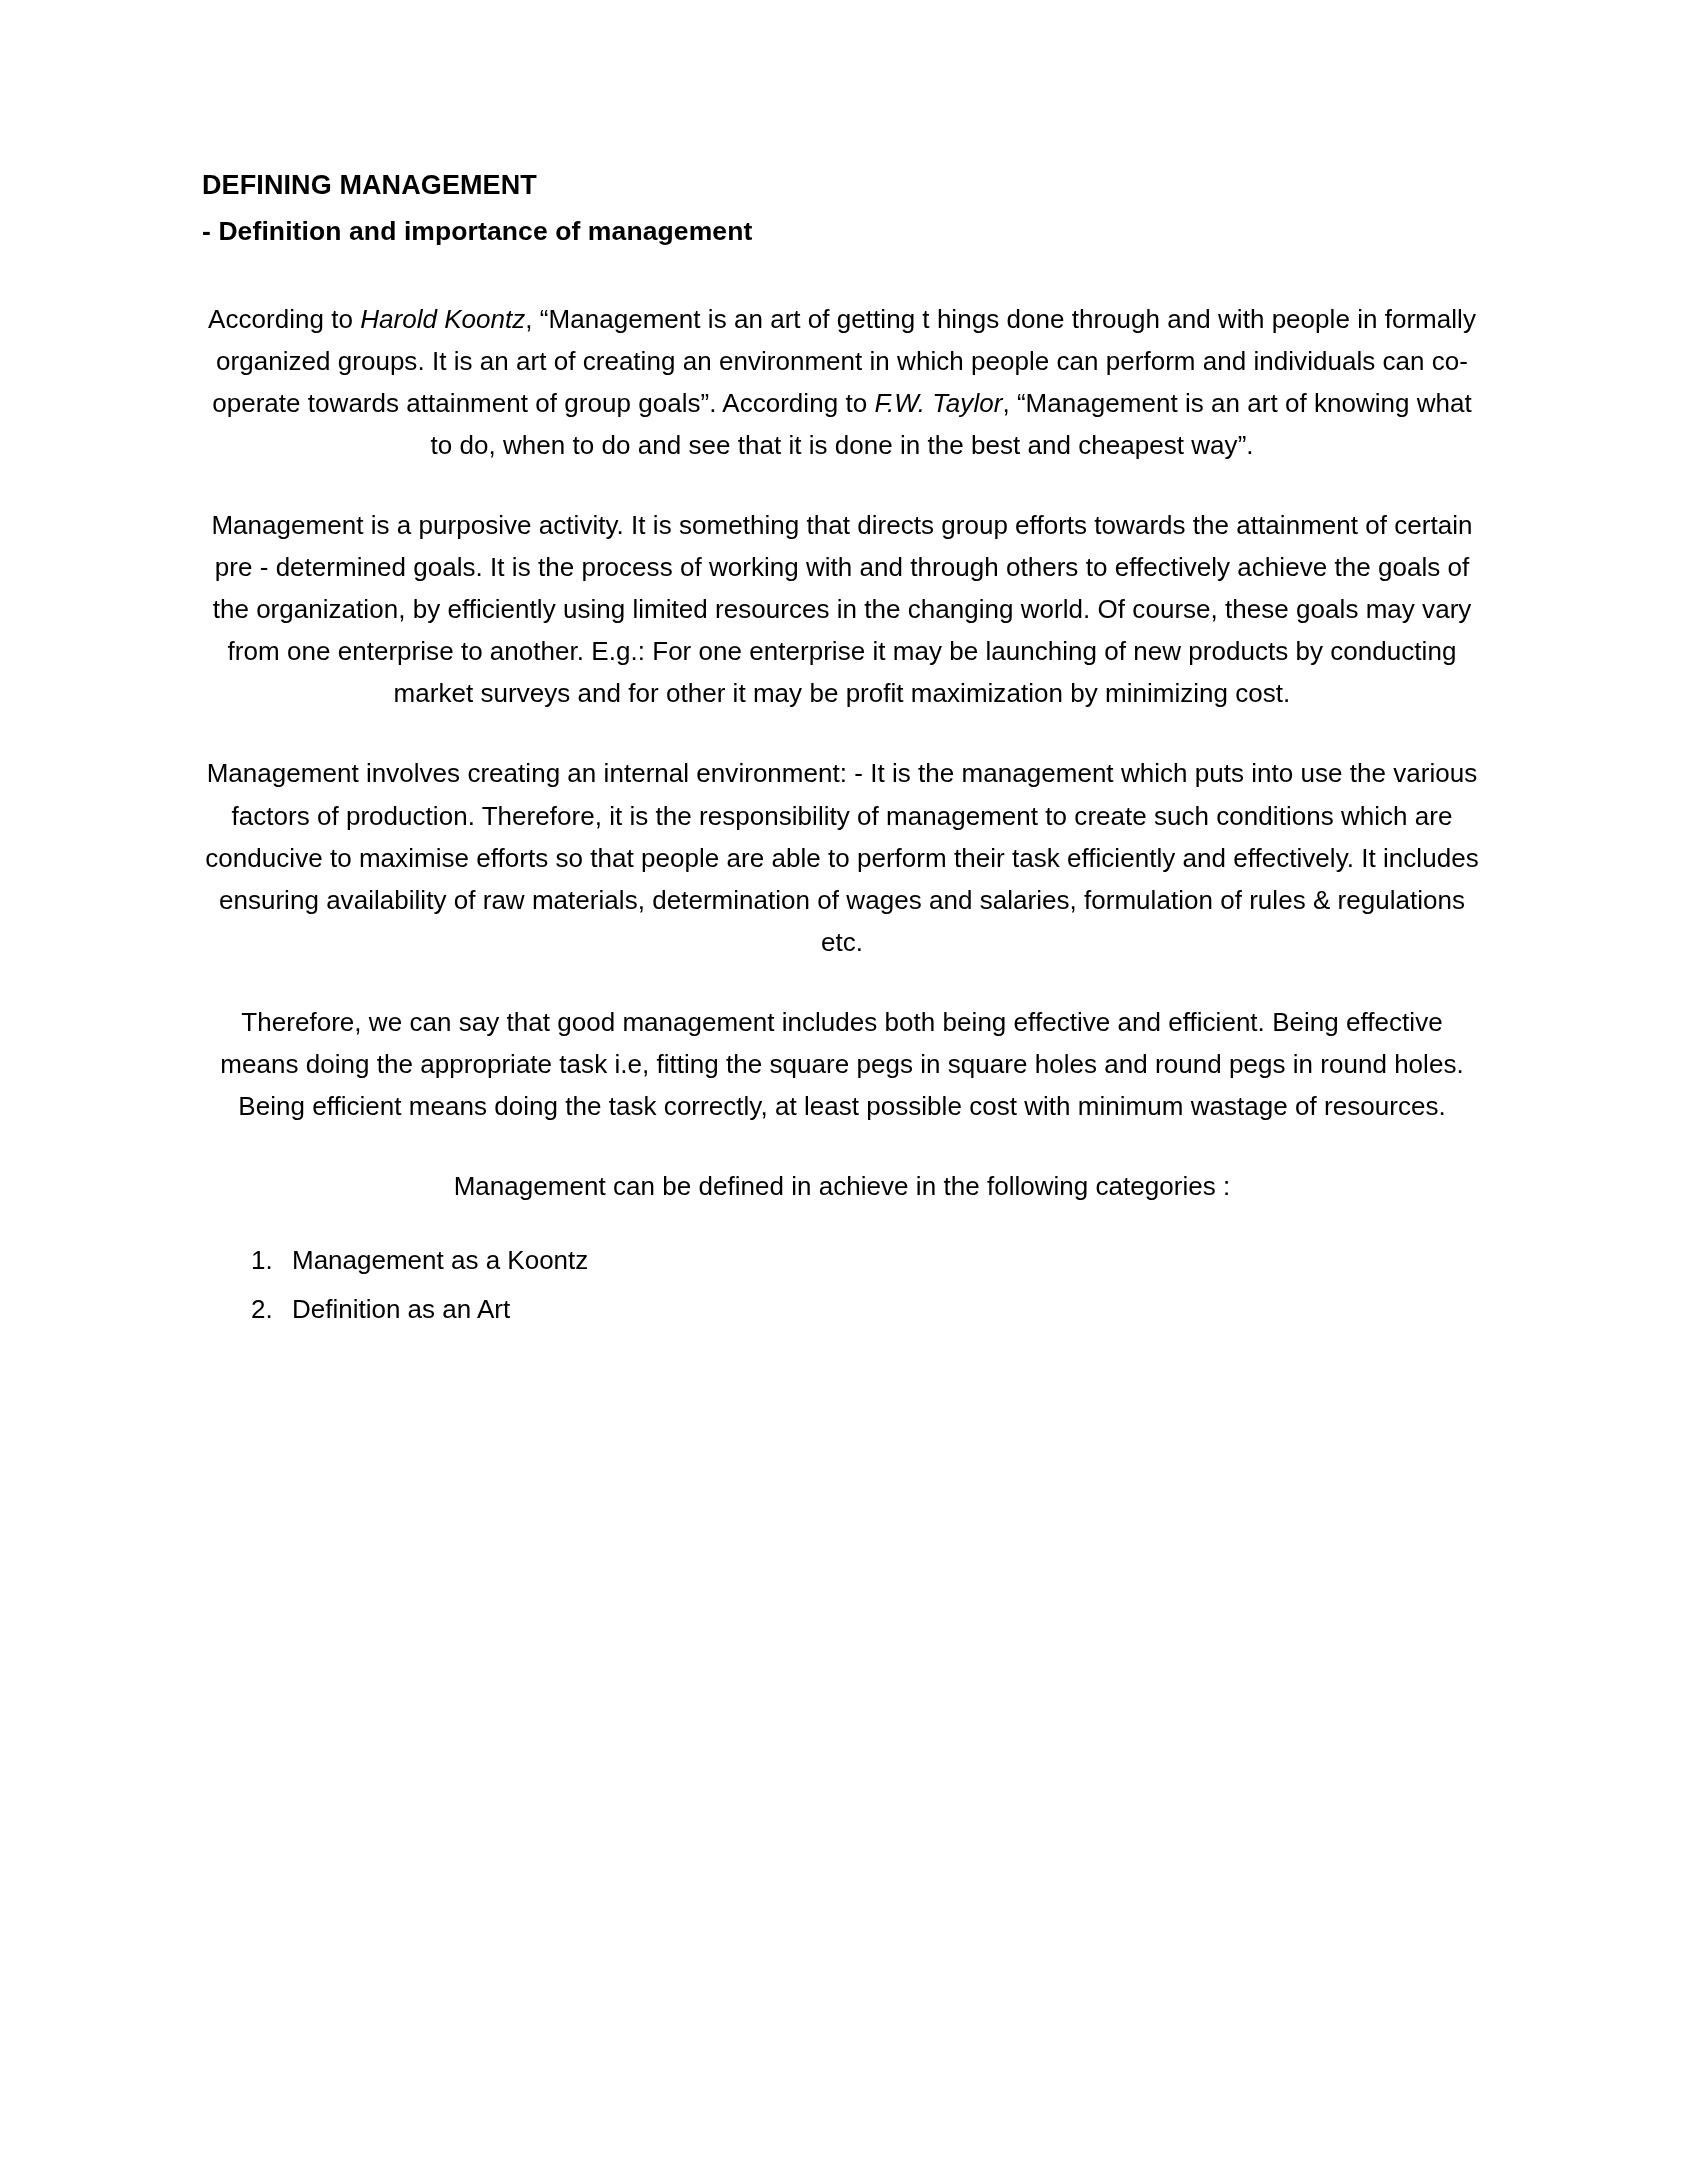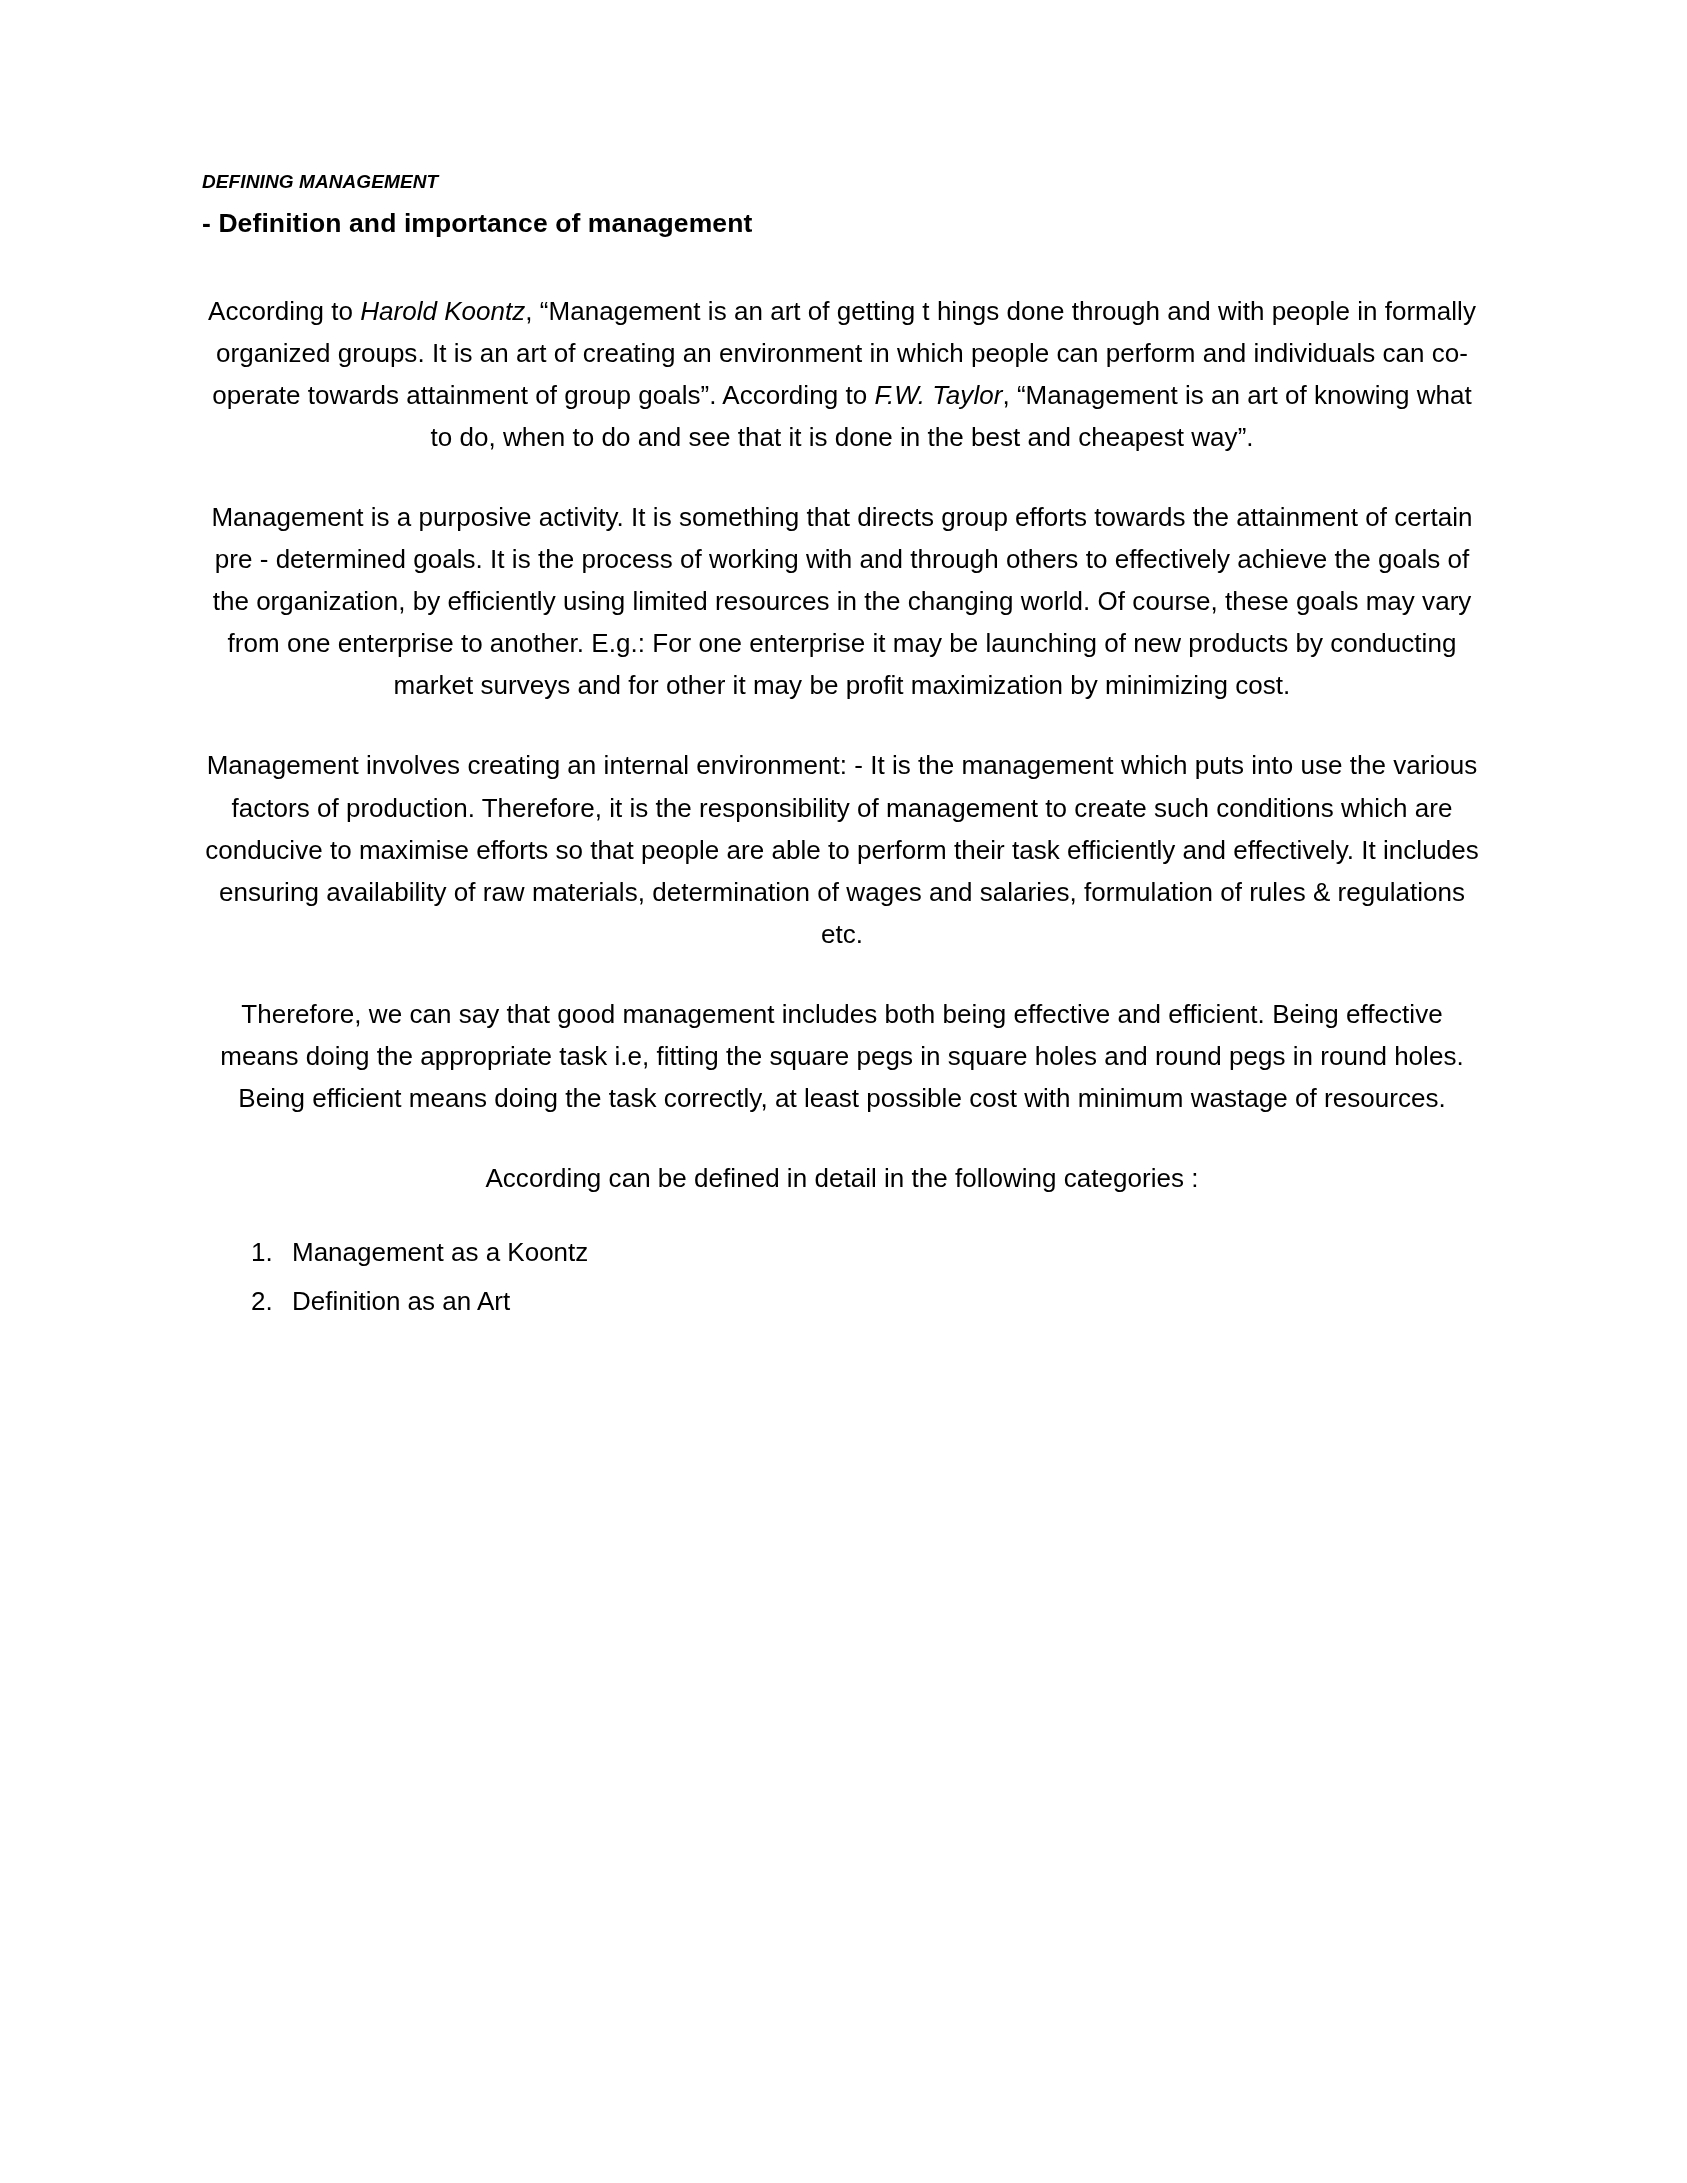--- a/index.html
+++ b/index.html
@@ -19,26 +19,25 @@
     width: 1687px;
     height: 2183px;
     background: #ffffff;
     box-sizing: border-box;
     padding: 172px 198px 0 202px;
   }
   .doc-body {
     width: 1280px;
   }
   h1.title-line {
-    font-size: 19px;
+    font-size: 27px;
     font-weight: bold;
     line-height: 1.0;
     margin: 0 0 0 0;
     letter-spacing: 0.1px;
-    font-style: italic;
   }
   h2.subtitle-line {
     font-size: 26.5px;
     font-weight: bold;
     line-height: 1.0;
     margin: 19px 0 0 0;
     letter-spacing: 0.1px;
   }
   p.para {
     font-size: 26px;
@@ -75,21 +74,21 @@
     <h2 class="subtitle-line">- Definition and importance of management</h2>
 
     <p class="para first"><span>According to </span><span class="it">Harold Koontz</span><span>, “Management is an art of getting t hings done through and with people in formally organized groups. It is an art of creating an environment in which people can perform and individuals can co-operate towards attainment of group goals”. According to </span><span class="it">F.W. Taylor</span><span>, “Management is an art of knowing what to do, when to do and see that it is done in the best and cheapest way”.</span></p>
 
     <p class="para">Management is a purposive activity. It is something that directs group efforts towards the attainment of certain pre - determined goals. It is the process of working with and through others to effectively achieve the goals of the organization, by efficiently using limited resources in the changing world. Of course, these goals may vary from one enterprise to another. E.g.: For one enterprise it may be launching of new products by conducting market surveys and for other it may be profit maximization by minimizing cost.</p>
 
     <p class="para">Management involves creating an internal environment: - It is the management which puts into use the various factors of production. Therefore, it is the responsibility of management to create such conditions which are conducive to maximise efforts so that people are able to perform their task efficiently and effectively. It includes ensuring availability of raw materials, determination of wages and salaries, formulation of rules &amp; regulations etc.</p>
 
     <p class="para">Therefore, we can say that good management includes both being effective and efficient. Being effective means doing the appropriate task i.e, fitting the square pegs in square holes and round pegs in round holes. Being efficient means doing the task correctly, at least possible cost with minimum wastage of resources.</p>
 
-    <p class="para">According can be defined in detail in the following categories :</p>
+    <p class="para">Management can be defined in achieve in the following categories :</p>
 
     <ol class="cat-list">
       <li>Management as a Koontz</li>
       <li>Definition as an Art</li>
     </ol>
 
   </div>
 </div>
 
 

